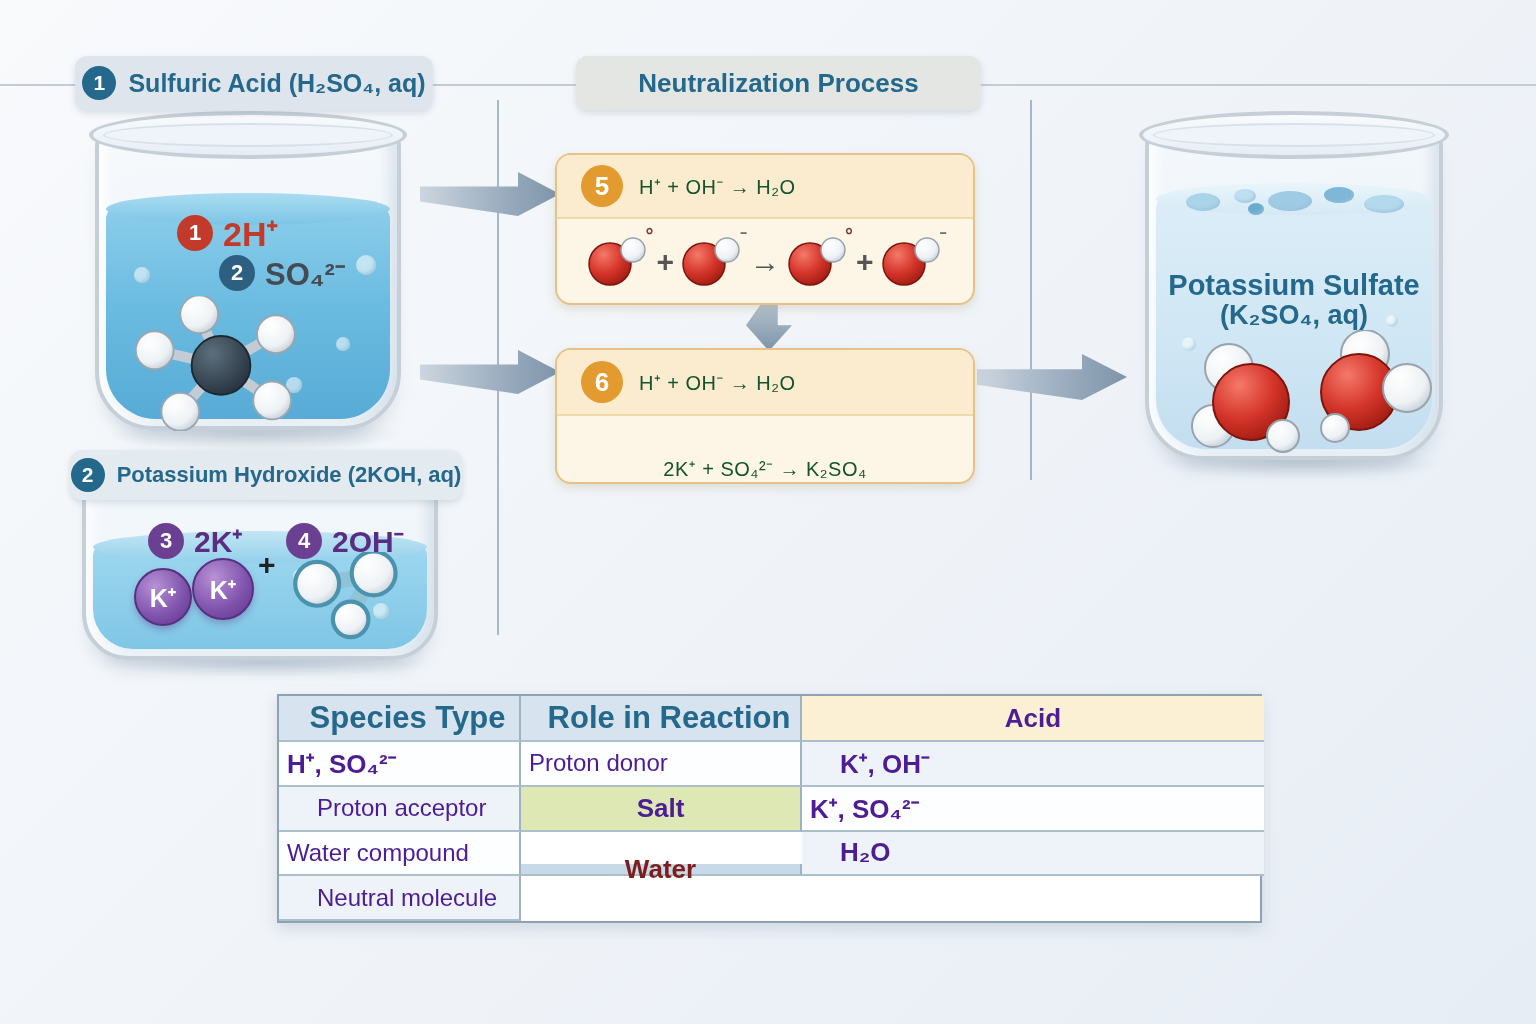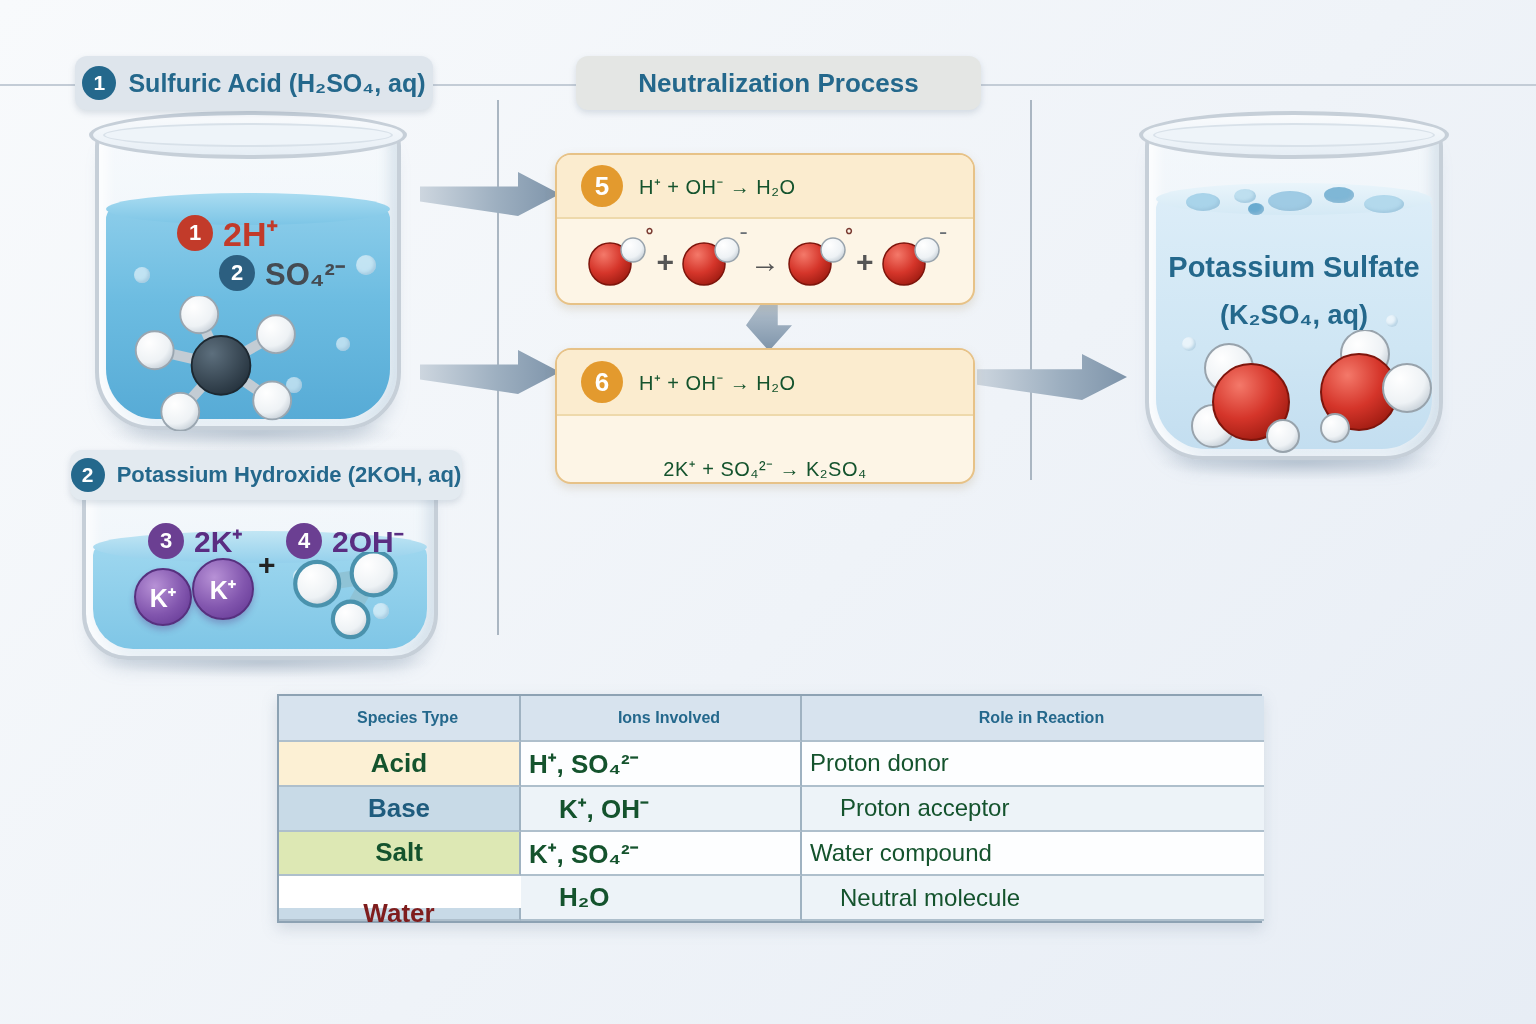--- a/index.html
+++ b/index.html
@@ -124,24 +124,24 @@
   .product-title { position: absolute; width: 100%; text-align: center; color: #24688c; font-weight: bold; z-index: 3; }
 
   
   .stable {
     position: absolute; left: 277px; top: 694px; width: 985px;
     display: grid; grid-template-columns: 242px 281px 462px;
     grid-template-rows: 46px repeat(4, 44.8px);
     border: 2px solid #8da2b3; box-shadow: 0 6px 14px rgba(120,140,160,.25);
     background: #fff; z-index: 6;
   }
-  .cell { display: flex; align-items: center; border-right: 2px solid #9fb2c1; border-bottom: 2px solid #aebfcc; padding-left: 38px; font-size: 24px; color: #14532d; }
+  .cell { display: flex; align-items: center; border-right: 2px solid #9fb2c1; border-bottom: 2px solid #aebfcc; padding-left: 38px; font-size: 24px; color: #4c1d95; }
   .cell:nth-child(3n) { border-right: none; }
   .cell.center { justify-content: center; padding-left: 0; }
-  .cell.head { background: #d7e3ee; color: #24688c; font-weight: bold; justify-content: center; padding-left: 17px; font-size: 16px; text-align: center; }
+  .cell.head { background: #d7e3ee; color: #24688c; font-weight: bold; justify-content: center; padding-left: 17px; font-size: 31px; text-align: center; }
   .cell.ions { font-weight: bold; font-size: 26px; }
   .cell.type { font-weight: bold; font-size: 26px; }
   .bg-acid  { background: #fcf0d4; }
   .bg-base  { background: #c8dae7; color: #1f5c7e; }
   .bg-salt  { background: #dde8b4; }
   .bg-water { background: #c8dae7; color: #7f1d1d; margin-top: 32px; }
   .row-tint { background: #edf3f8; }
   .row-plain { background: #fdfeff; padding-left: 8px; }
 </style>
 </head>
@@ -315,47 +315,45 @@
       <div class="surface"></div>
       <div class="bubble" style="left:30px;top:-4px;width:34px;height:18px;background:#a9d4ea;"></div>
       <div class="bubble" style="left:78px;top:-8px;width:22px;height:14px;background:#bedfef;"></div>
       <div class="bubble" style="left:112px;top:-6px;width:44px;height:20px;background:#9fcbe4;"></div>
       <div class="bubble" style="left:168px;top:-10px;width:30px;height:16px;background:#7fb7d6;"></div>
       <div class="bubble" style="left:208px;top:-2px;width:40px;height:18px;background:#b3d9ec;"></div>
       <div class="bubble" style="left:92px;top:6px;width:16px;height:12px;background:#6aabd0;"></div>
       <div class="bubble" style="left:230px;top:118px;width:12px;height:12px;"></div>
       <div class="bubble" style="left:26px;top:140px;width:14px;height:14px;"></div>
     </div>
-    <div class="product-title" style="top:123px;font-size:29px;">Potassium Sulfate</div>
+    <div class="product-title" style="top:141px;font-size:29px;">Potassium Sulfate</div>
     <div class="product-title" style="top:172px;font-size:27px;">(K₂SO₄, aq)</div>
     <svg width="125" height="115" viewBox="0 0 125 115" style="position:absolute;left:40px;top:212px;z-index:3;">
       <circle cx="40" cy="28" r="24" fill="url(#gw)" stroke="#98a3ac" stroke-width="2"></circle>
       <circle cx="24" cy="86" r="21" fill="url(#gw)" stroke="#98a3ac" stroke-width="2"></circle>
       <circle cx="62" cy="62" r="38" fill="url(#gr)" stroke="#7e150c" stroke-width="2"></circle>
       <circle cx="94" cy="96" r="16" fill="url(#gw)" stroke="#98a3ac" stroke-width="2"></circle>
     </svg>
     <svg width="125" height="115" viewBox="0 0 125 115" style="position:absolute;left:158px;top:202px;z-index:3;">
       <circle cx="58" cy="24" r="24" fill="url(#gw)" stroke="#98a3ac" stroke-width="2"></circle>
       <circle cx="52" cy="62" r="38" fill="url(#gr)" stroke="#7e150c" stroke-width="2"></circle>
       <circle cx="100" cy="58" r="24" fill="url(#gw)" stroke="#98a3ac" stroke-width="2"></circle>
       <circle cx="28" cy="98" r="14" fill="url(#gw)" stroke="#98a3ac" stroke-width="2"></circle>
     </svg>
     <div class="rim"></div>
   </div>
 
   <div class="stable">
     <div class="cell head">Species Type</div>
-    <div class="cell head">Ions Involved</div>
     <div class="cell head">Role in Reaction</div>
 
     <div class="cell type center bg-acid">Acid</div>
     <div class="cell ions row-plain">H⁺, SO₄²⁻</div>
     <div class="cell row-plain">Proton donor</div>
 
-    <div class="cell type center bg-base">Base</div>
     <div class="cell ions row-tint">K⁺, OH⁻</div>
     <div class="cell row-tint">Proton acceptor</div>
 
     <div class="cell type center bg-salt">Salt</div>
     <div class="cell ions row-plain">K⁺, SO₄²⁻</div>
     <div class="cell row-plain">Water compound</div>
 
     <div class="cell type center bg-water">Water</div>
     <div class="cell ions row-tint">H₂O</div>
     <div class="cell row-tint">Neutral molecule</div>

